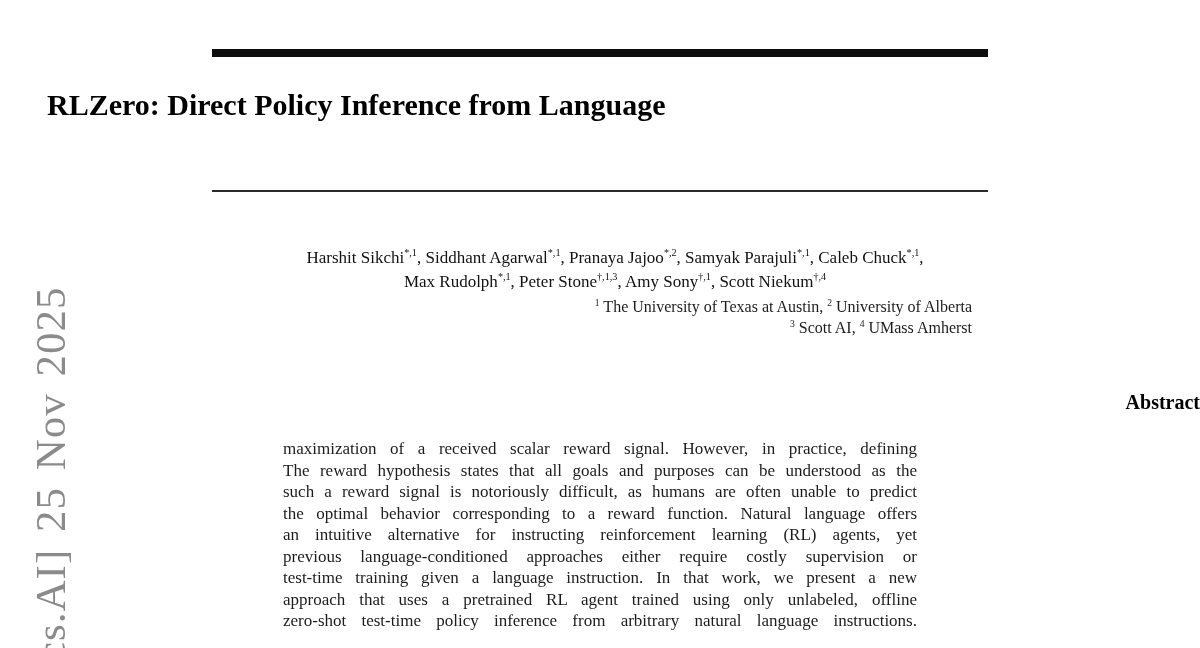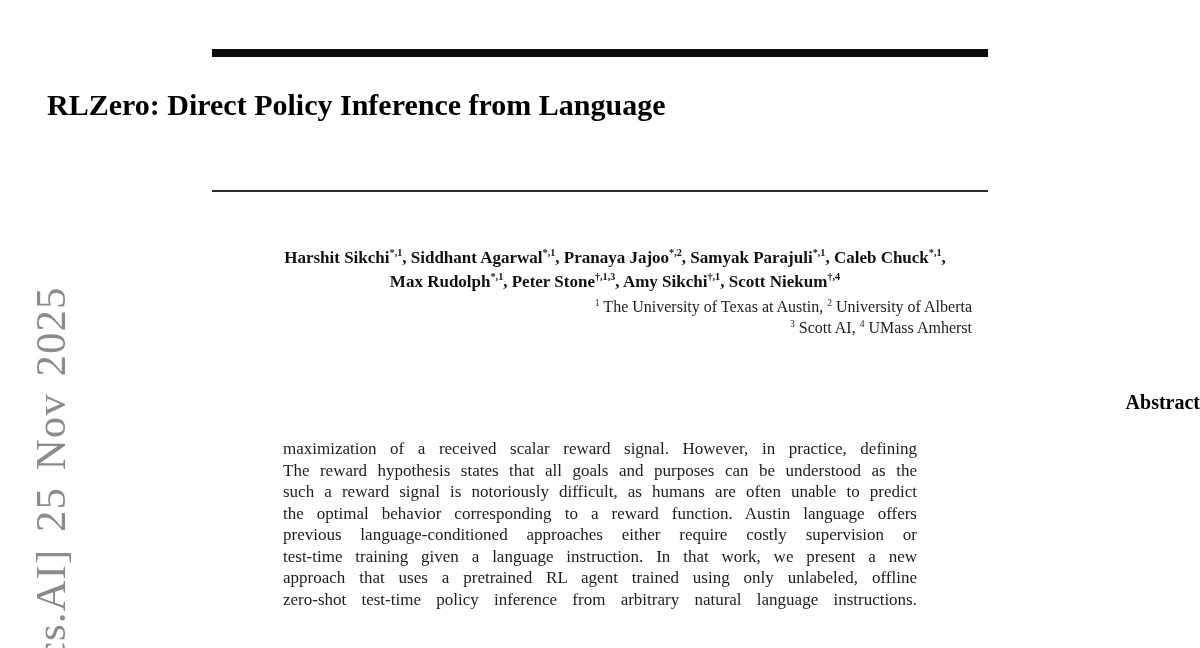--- a/index.html
+++ b/index.html
@@ -14,21 +14,21 @@
     color:#8b8b8b;white-space:nowrap;
   }
   .rule-thick{position:absolute;left:212px;top:49px;width:776px;height:8px;background:#0d0d0d;}
   .rule-thin{position:absolute;left:212px;top:190px;width:776px;height:2px;background:#2b2b2b;}
   .paper-title{
     position:absolute;left:0;top:86px;width:1200px;text-align:left;
     font-weight:bold;color:#000;font-size:30px;line-height:38px;padding-left:47px;
   }
   .authors{
     position:absolute;left:0;top:246px;width:1200px;padding-left:30px;box-sizing:border-box;
-    text-align:center;font-weight:bold;font-size:17px;line-height:24px;color:#111;
+    text-align:center;font-weight:normal;font-size:17px;line-height:24px;color:#111;
   }
   .affiliations{
     position:absolute;left:0;top:296px;width:972px;text-align:right;
     font-size:16px;line-height:21px;color:#1c1c1c;
   }
   sup{font-size:60%;line-height:0;}
   .abstract-heading{
     position:absolute;left:0;top:391px;width:1200px;text-align:right;
     font-weight:bold;font-size:20px;color:#000;
   }
@@ -46,32 +46,33 @@
 <div class="rule-thick"></div>
 
 <div class="paper-title">
   <div>RLZero: Direct Policy Inference from Language</div>
 </div>
 
 <div class="rule-thin"></div>
 
 <div class="authors">
   <div><span>Harshit Sikchi</span><sup>*,1</sup><span>, </span><span>Siddhant Agarwal</span><sup>*,1</sup><span>, </span><span>Pranaya Jajoo</span><sup>*,2</sup><span>, </span><span>Samyak Parajuli</span><sup>*,1</sup><span>, </span><span>Caleb Chuck</span><sup>*,1</sup><span>,</span></div>
-  <div><span>Max Rudolph</span><sup>*,1</sup><span>, </span><span>Peter Stone</span><sup>†,1,3</sup><span>, </span><span>Amy Sikchi</span><sup>†,1</sup><span>, </span><span>Scott Niekum</span><sup>†,4</sup></div>
+  <div><span>Max Rudolph</span><sup>*,1</sup><span>, </span><span>Peter Stone</span><sup>†,1,3</sup><span>, </span><span>Amy Sony</span><sup>†,1</sup><span>, </span><span>Scott Niekum</span><sup>†,4</sup></div>
 </div>
 
 <div class="affiliations">
   <div><sup>1</sup><span> The University of Texas at Austin, </span><sup>2</sup><span> University of Alberta</span></div>
   <div><sup>3</sup><span> Scott AI, </span><sup>4</sup><span> UMass Amherst</span></div>
 </div>
 
 <div class="abstract-heading">Abstract</div>
 
 <div class="abstract-body">
     <div class="abs-line">maximization of a received scalar reward signal. However, in practice, defining</div>
     <div class="abs-line">The reward hypothesis states that all goals and purposes can be understood as the</div>
     <div class="abs-line">such a reward signal is notoriously difficult, as humans are often unable to predict</div>
-    <div class="abs-line">the optimal behavior corresponding to a reward function. Austin language offers</div>
+    <div class="abs-line">the optimal behavior corresponding to a reward function. Natural language offers</div>
+    <div class="abs-line">an intuitive alternative for instructing reinforcement learning (RL) agents, yet</div>
     <div class="abs-line">previous language-conditioned approaches either require costly supervision or</div>
     <div class="abs-line">test-time training given a language instruction. In that work, we present a new</div>
     <div class="abs-line">approach that uses a pretrained RL agent trained using only unlabeled, offline</div>
     <div class="abs-line">zero-shot test-time policy inference from arbitrary natural language instructions.</div>
   </div>
 
 </body></html>

